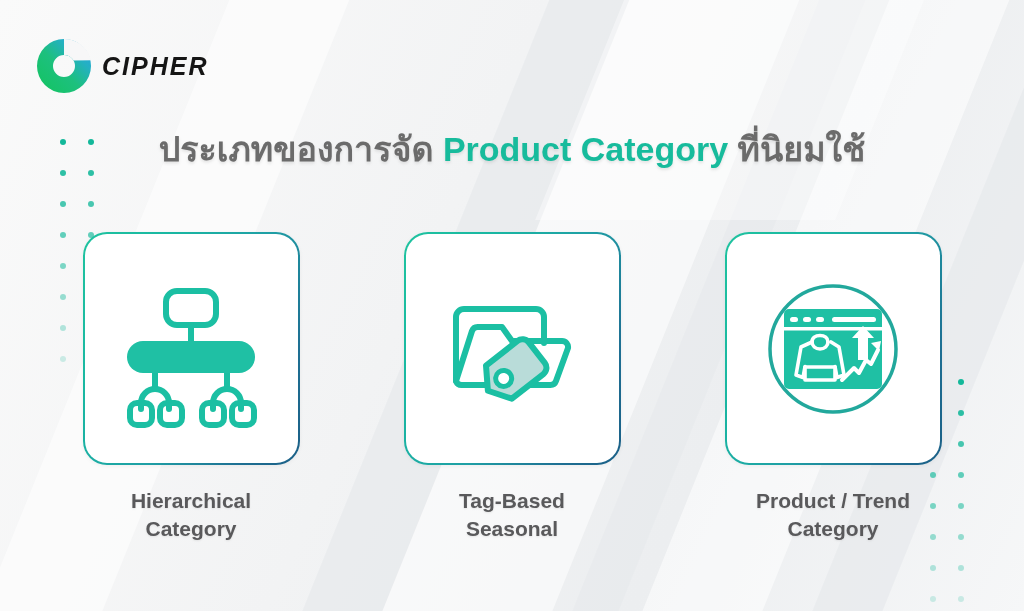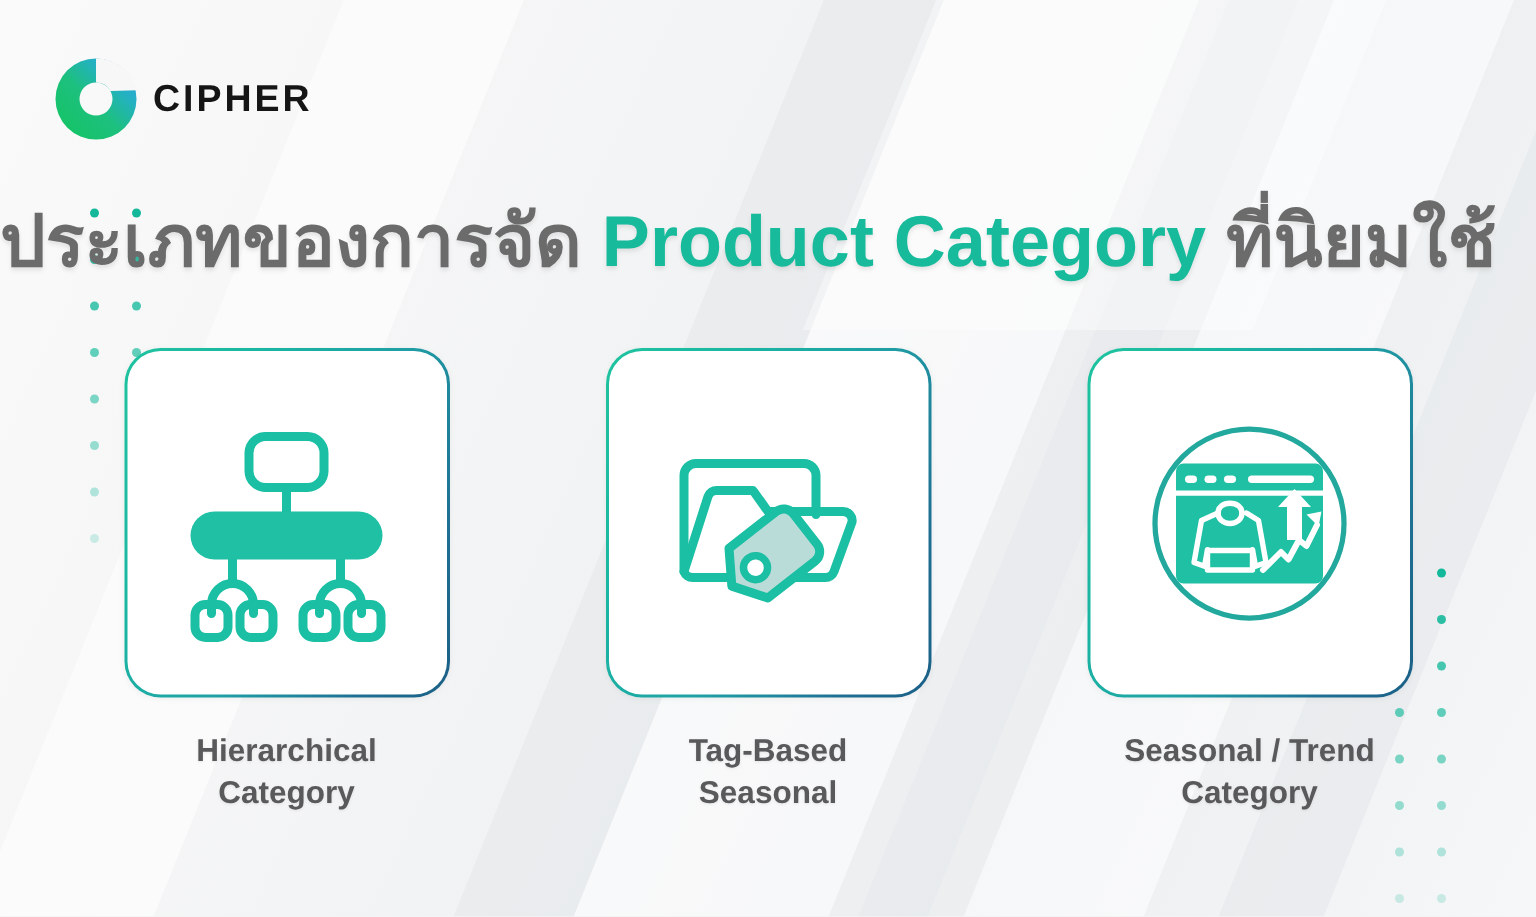--- a/index.html
+++ b/index.html
@@ -43,36 +43,36 @@
     border-radius: 50%;
     background: #13b89a;
     align-self: center;
     justify-self: start;
   }
 
   
   #logo-block {
     position: absolute;
     left: 36px; top: 38px;
-    display: flex; align-items: center; gap: 10px;
+    display: flex; align-items: center; gap: 10px; font-style: italic;
   }
   #logo-mark { width: 56px; height: 56px; display: block; }
   #logo-text {
     font-size: 25px;
     font-weight: bold;
     letter-spacing: 2.0px;
     color: #151515;
   }
 
   
   #headline {
     position: absolute;
     left: 0; right: 0; top: 122px;
-    text-align: left;
-    font-size: 48px;
+    text-align: center;
+    font-size: 34px;
     font-weight: bold;
     white-space: nowrap;
     text-shadow: 0 2px 3px rgba(120,120,120,.18);
   }
   .t-gray  { color: #6b6b6b; }
   .t-teal  { color: #17bb9c; }
 
   
   #cards {
     position: absolute;
@@ -252,17 +252,17 @@
 
           <path d="M103 73 l11-12 11 12h-6v22h-10V73z" fill="#ffffff"></path>
 
           <g fill="none" stroke="#ffffff" stroke-width="4" stroke-linejoin="round" stroke-linecap="round">
             <path d="M93 115 l12-12 5 5 7-13 5 4 7-14"></path>
           </g>
           <path d="M122 78 l10-2 -2 10z" fill="#ffffff"></path>
         </svg>
       </div>
     </div>
-    <div class="card-label">Seasonal / Trend
+    <div class="card-label">Product / Trend
 Category</div>
   </div>
 
 </div>
 
 </body></html>

